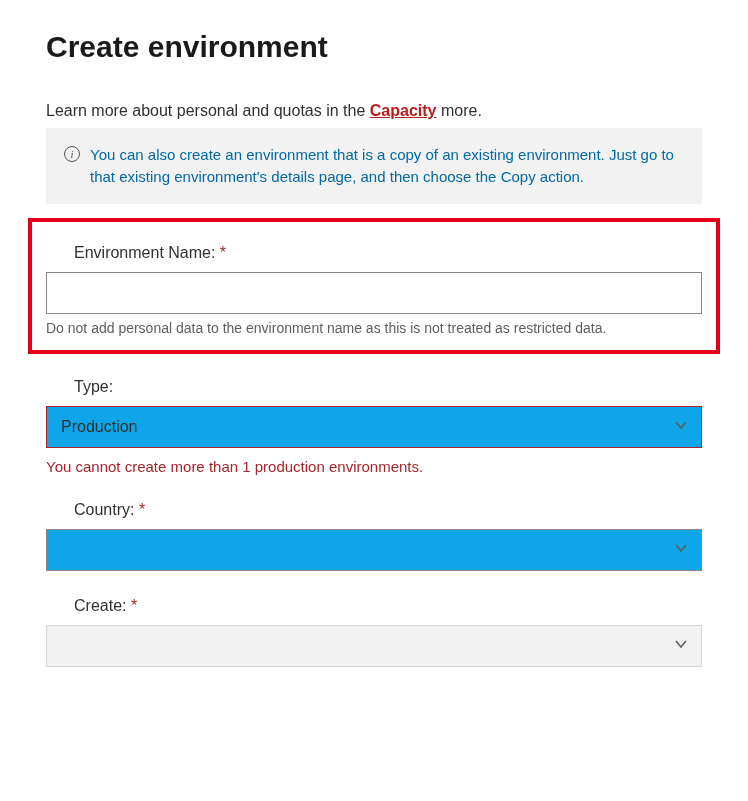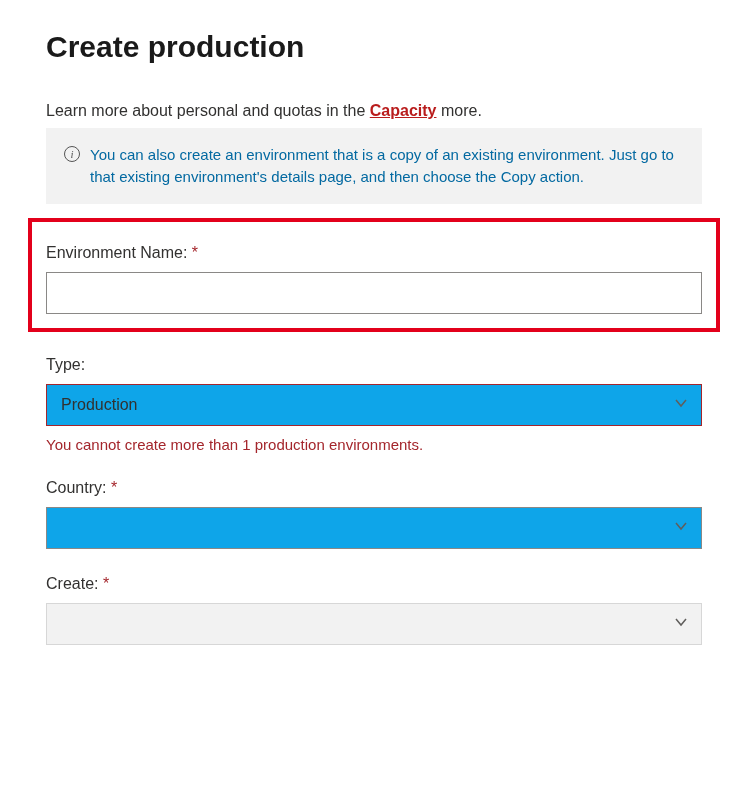--- a/index.html
+++ b/index.html
@@ -68,20 +68,21 @@
       margin-right: -18px;
     }
     .field-group {
       margin-bottom: 26px;
     }
     .field-label {
       font-size: 16px;
       color: #323130;
       margin-bottom: 10px;
       display: block;
+      margin-left: 28px;
     }
     .required-asterisk {
       color: #a4262c;
     }
     .text-input {
       width: 100%;
       height: 42px;
       border: 1px solid #8a8886;
       padding: 8px 10px;
       font-size: 15px;
@@ -135,39 +136,40 @@
     }
     .error-text {
       font-size: 15px;
       color: #a4262c;
       margin-top: 10px;
     }
   </style>
 </head>
 <body>
 
-<h1 class="page-title">Create production</h1>
+<h1 class="page-title">Create environment</h1>
 
 <p class="intro-text">
   <span>Learn more about personal and quotas in the </span><a href="#">Capacity</a><span> more.</span>
 </p>
 
 <div class="info-box">
   <div class="info-icon-wrap">
     <div class="info-icon">i</div>
   </div>
   <div class="info-text">You can also create an environment that is a copy of an existing environment. Just go to that existing environment's details page, and then choose the Copy action.</div>
 </div>
 
 <div class="highlight-box">
   <div class="field-group" style="margin-bottom:0;">
     <label class="field-label">
       <span>Environment Name: </span><span class="required-asterisk">*</span>
     </label>
     <input type="text" class="text-input" value="" style="">
+    <div class="helper-text">Do not add personal data to the environment name as this is not treated as restricted data.</div>
   </div>
 </div>
 
 <div class="field-group">
   <label class="field-label">Type:</label>
   <div class="select-wrapper">
     <div class="select-control error">
       <span>Production</span>
     </div>
     <span class="chevron">

